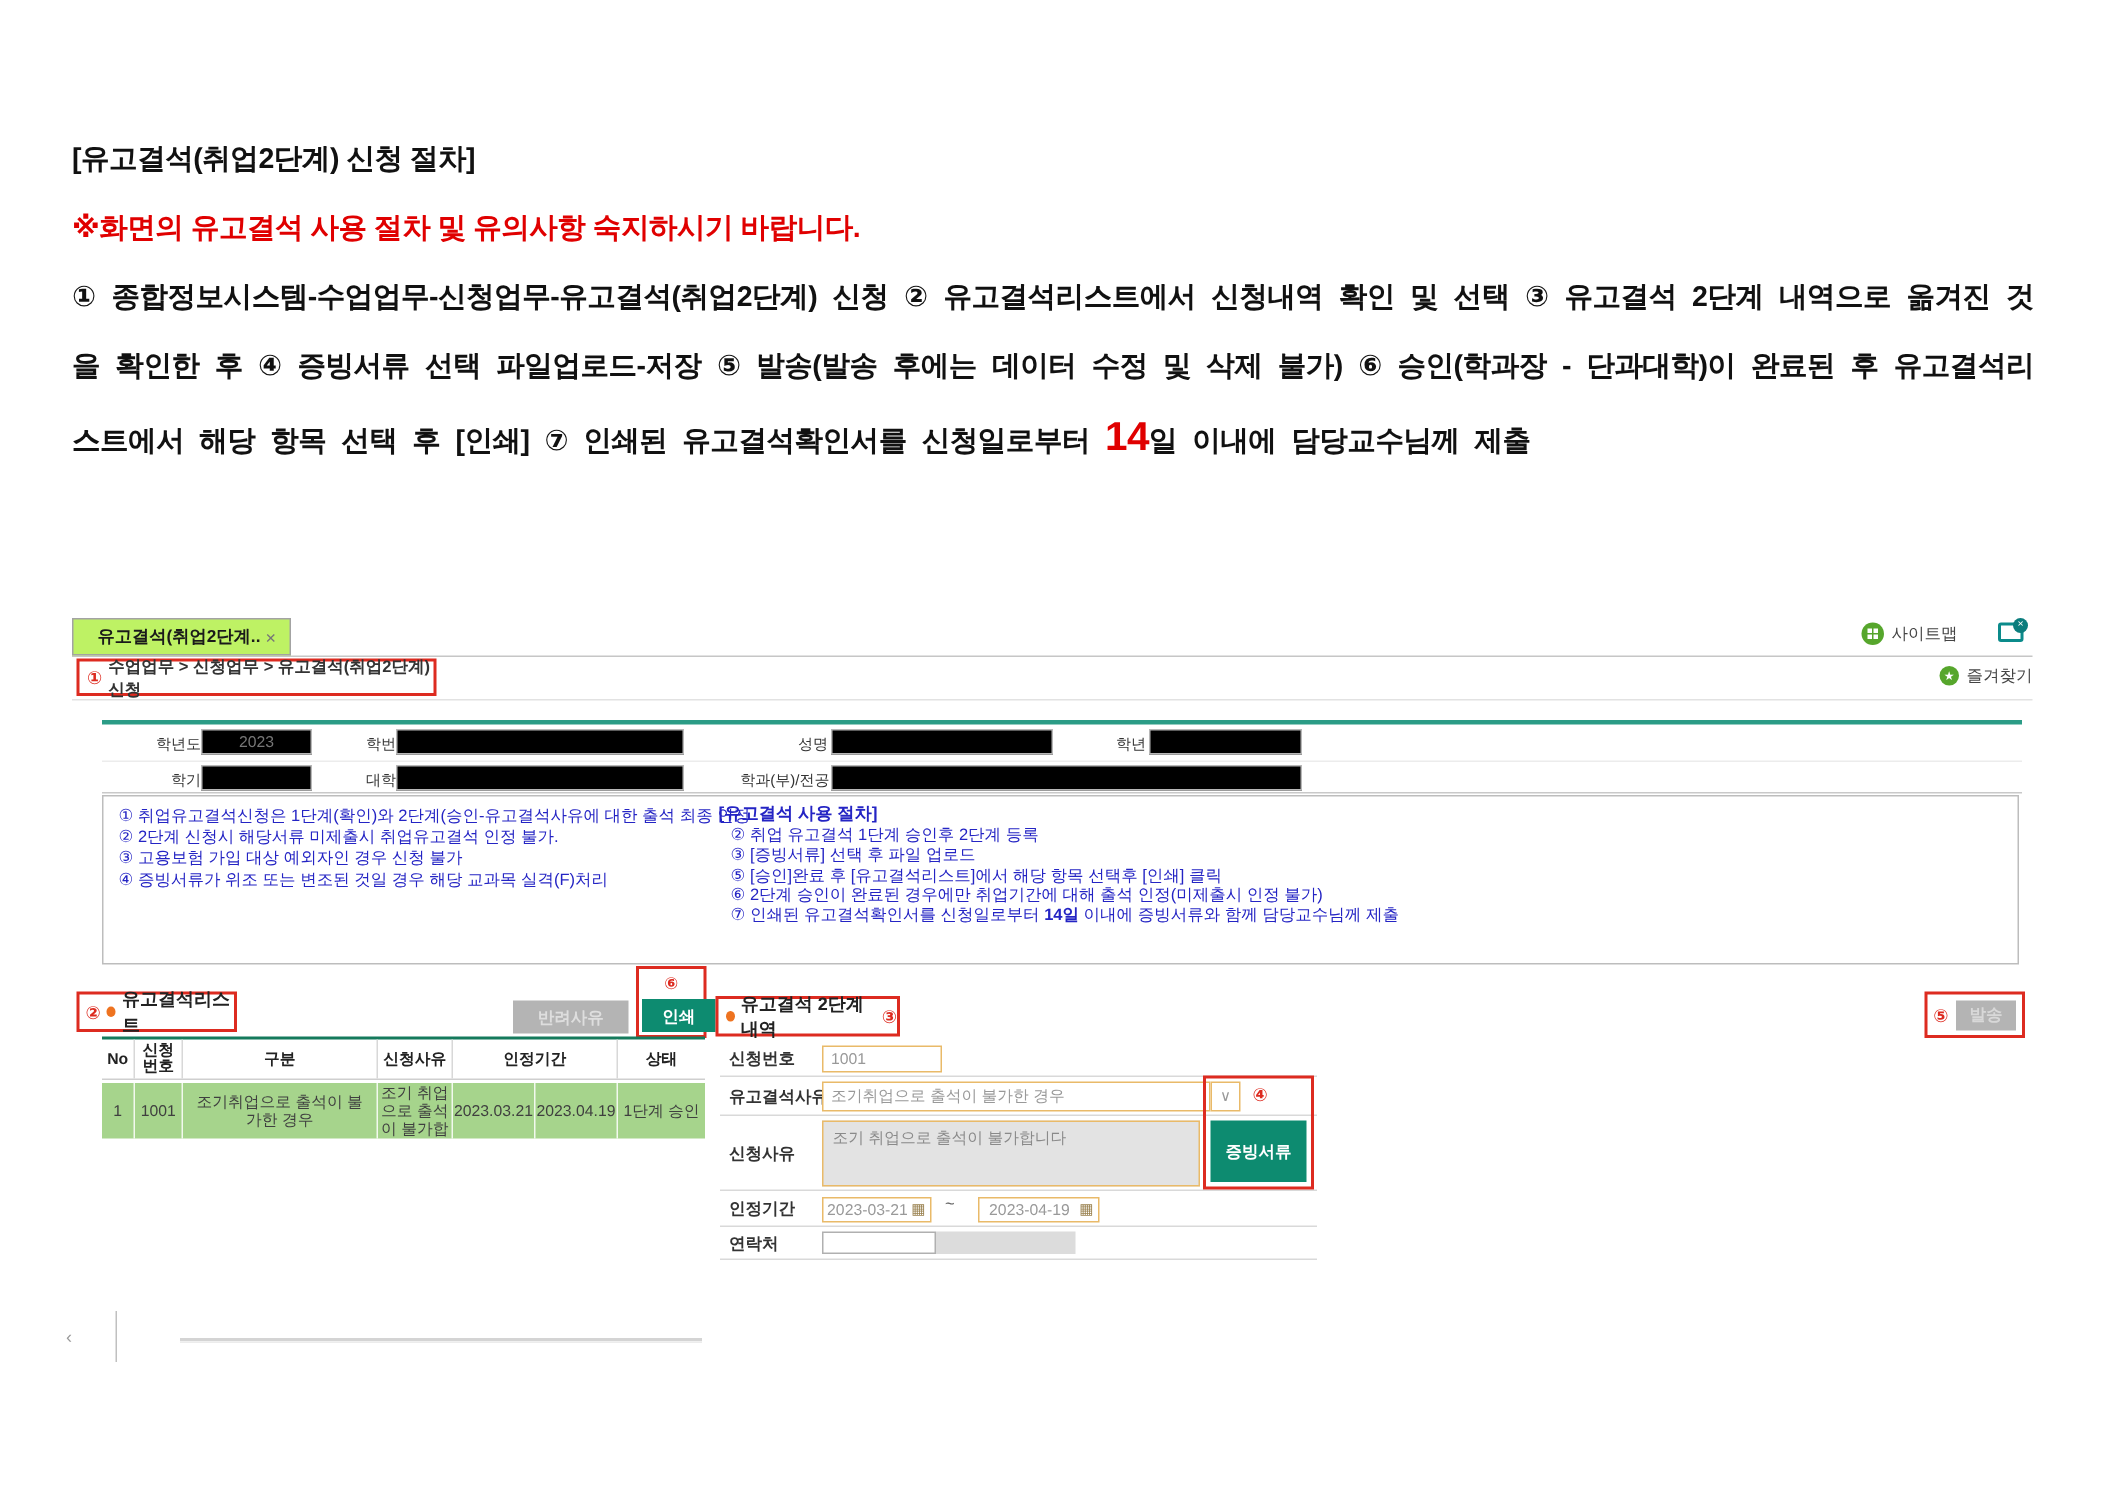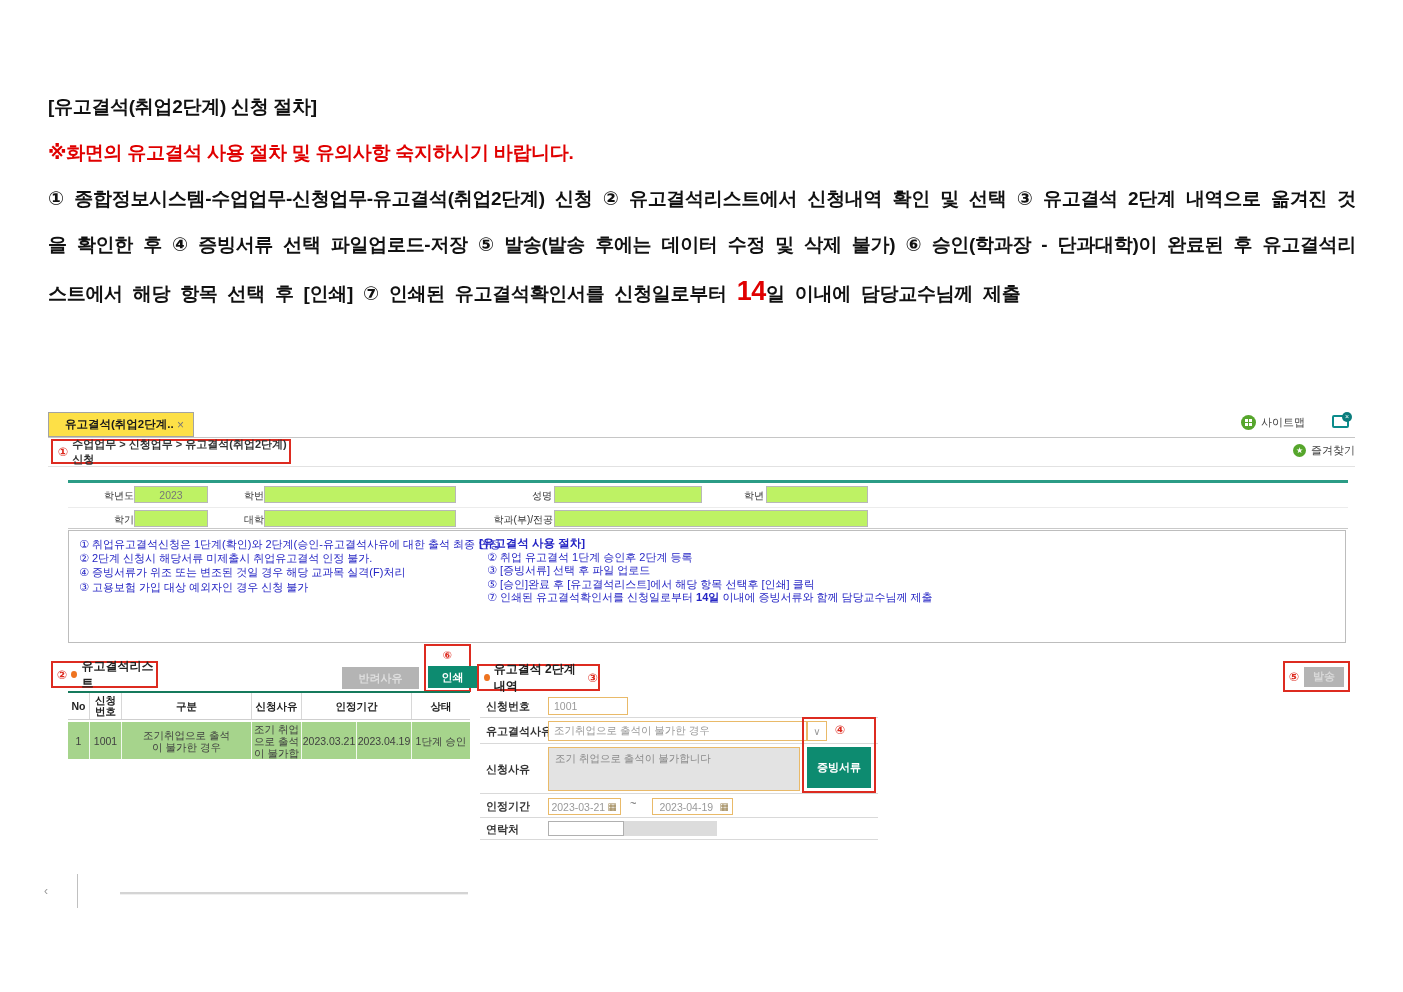--- a/index.html
+++ b/index.html
@@ -6,21 +6,21 @@
   body { background:#fff; font-family:"Liberation Sans","DejaVu Sans",sans-serif; }
   #page { position:relative; width:1403px; height:992px; background:#fff; overflow:hidden; }
 
   
   .instructions { position:absolute; left:48px; top:84px; width:1308px; font-weight:bold; font-size:19px; color:#111; line-height:46px; letter-spacing:-0.3px; }
   .ins-warning { color:#e00000; }
   .ins-body { text-align:justify; word-spacing:5px; }
   .ins-hl { color:#e00000; font-size:27px; }
 
   
-  .tab { position:absolute; left:48px; top:412px; width:146px; height:25px; border:1px solid #a3a3a3; background:#fde047; display:flex; align-items:center; z-index:2; }
+  .tab { position:absolute; left:48px; top:412px; width:146px; height:25px; border:1px solid #a3a3a3; background:#bef264; display:flex; align-items:center; z-index:2; }
   .tab-label { font-size:11.5px; font-weight:bold; color:#1a1a1a; margin-left:16px; flex:1; }
   .tab-close { font-size:12px; color:#777; margin-right:9px; cursor:pointer; }
   .divider1 { position:absolute; left:48px; top:437px; width:1307px; height:1px; background:#c6c6c6; }
   .divider2 { position:absolute; left:48px; top:466px; width:1307px; height:1px; background:#e2e2e2; }
 
   .sitemap { position:absolute; left:1241px; top:415px; display:flex; align-items:center; gap:5px; }
   .gcircle { width:15px; height:15px; border-radius:50%; background:#56a62c; position:relative; }
   .gcircle .grid { position:absolute; left:4px; top:4px; width:3px; height:3px; background:#fff; box-shadow:4px 0 0 #fff,0 4px 0 #fff,4px 4px 0 #fff; }
   .gcircle .star { position:absolute; left:0; top:0; width:13px; height:13px; color:#fff; font-size:8px; line-height:13px; text-align:center; }
   .toplabel { font-size:11px; color:#444; }
@@ -31,21 +31,21 @@
 
   .redbox { border:2px solid #dd2b20; }
   .breadcrumb-box { position:absolute; left:51px; top:439px; width:240px; height:25px; display:flex; align-items:center; gap:4px; padding-left:5px; }
   .bc-step { color:#dd2b20; font-size:12px; font-weight:bold; }
   .bc-path { color:#333; font-size:11px; font-weight:bold; }
 
   
   .filter { position:absolute; left:68px; top:480px; width:1280px; height:49px; border-top:3px solid #2b9c86; border-bottom:1px solid #c9c9c9; background:#fff; }
   .filter .rowline { position:absolute; left:0; top:24px; width:1280px; height:1px; background:#ececec; }
   .flabel { position:absolute; font-size:10px; font-weight:normal; color:#333; text-align:right; }
-  .finput { position:absolute; height:17px; border:1px solid #b8b8b8; font-size:10.5px; color:#555; padding:0 4px; background:#bef264; }
+  .finput { position:absolute; height:17px; border:1px solid #b8b8b8; font-size:10.5px; color:#555; padding:0 4px; background:#000000; }
   .finput.center { text-align:center; color:#777; }
 
   
   .notice { position:absolute; left:68px; top:530px; width:1278px; height:113px; border:1px solid #bdbdbd; color:#2424c4; }
   .notice-col { position:absolute; top:6px; }
   .notice-title { font-size:11.5px; font-weight:bold; margin-bottom:1px; }
   .notice-left { left:10px; width:430px; font-size:11px; line-height:14.2px; }
   .notice-right { left:410px; width:860px; font-size:11px; line-height:13.2px; }
   .notice-right .nitem { padding-left:8px; }
   .nbold { font-weight:bold; }
@@ -63,21 +63,21 @@
   .print-btn { position:absolute; left:2px; bottom:2px; width:49px; height:22px; }
 
   .greenline { position:absolute; left:68px; top:691px; width:402px; height:2px; background:#157a5c; }
   .grid-table { position:absolute; left:68px; top:693px; width:402px; font-size:10.5px; }
   .thead { display:flex; height:27px; border-bottom:1px solid #cfcfcf; }
   .thead > div { display:flex; align-items:center; justify-content:center; text-align:center; font-weight:bold; color:#222; border-left:1px solid #d8d8d8; line-height:11px; }
   .thead > div:first-child { border-left:none; }
   .trow { display:flex; height:37px; background:#a6d48c; margin-top:2px; color:#3f3f3f; }
   .trow > div { display:flex; align-items:center; justify-content:center; text-align:center; border-left:1px solid rgba(255,255,255,.85); line-height:12px; }
   .trow > div:first-child { border-left:none; }
-  .c-no { width:21px; } .c-ano { width:32px; } .c-cat { width:130px; padding:0 20px; }
+  .c-no { width:21px; } .c-ano { width:32px; } .c-cat { width:130px; padding:0 8px; }
   .c-rsn { width:50px; overflow:hidden; padding:1px 2px; align-items:flex-start !important; }
   .c-d1 { width:55px; } .c-d2 { width:55px; } .c-per { width:110px; } .c-st { width:59px; }
 
   
   .detail-titlebox { position:absolute; left:477px; top:664px; width:123px; height:27px; display:flex; align-items:center; gap:4px; padding-left:5px; }
   .send-redbox { position:absolute; left:1283px; top:661px; width:67px; height:31px; display:flex; align-items:center; justify-content:center; gap:5px; }
   .send-btn { width:40px; height:20px; color:#d8d8d8; }
 
   .dform { position:absolute; left:480px; top:694px; width:398px; }
   .drow { position:relative; border-bottom:1px solid #d9d9d9; }
@@ -155,28 +155,29 @@
     <span class="flabel" style="left:146px;top:30px;width:50px;">대학</span>
     <input class="finput" style="left: 196px; top: 27px; width: 192px;">
     <span class="flabel" style="left:400px;top:30px;width:85px;">학과(부)/전공</span>
     <input class="finput" style="left: 486px; top: 27px; width: 314px;">
   </div>
 
   <div class="notice">
     <div class="notice-col notice-left">
       <div class="nitem">① 취업유고결석신청은 1단계(확인)와 2단계(승인-유고결석사유에 대한 출석 최종 인정</div>
       <div class="nitem">② 2단계 신청시 해당서류 미제출시 취업유고결석 인정 불가.</div>
+      <div class="nitem">③ 고용보험 가입 대상 예외자인 경우 신청 불가</div>
       <div class="nitem">④ 증빙서류가 위조 또는 변조된 것일 경우 해당 교과목 실격(F)처리</div>
-      <div class="nitem">③ 고용보험 가입 대상 예외자인 경우 신청 불가</div>
     </div>
     <div class="notice-col notice-right">
       <div class="notice-title">[유고결석 사용 절차]</div>
       <div class="nitem"><span>② 취업 유고결석 1단계 승인후 2단계 등록</span><span class="nbold"></span><span></span></div>
       <div class="nitem"><span>③ [증빙서류] 선택 후 파일 업로드</span><span class="nbold"></span><span></span></div>
       <div class="nitem"><span>⑤ [승인]완료 후 [유고결석리스트]에서 해당 항목 선택후 [인쇄] 클릭</span><span class="nbold"></span><span></span></div>
+      <div class="nitem"><span>⑥ 2단계 승인이 완료된 경우에만 취업기간에 대해 출석 인정(미제출시 인정 불가)</span><span class="nbold"></span><span></span></div>
       <div class="nitem"><span>⑦ 인쇄된 유고결석확인서를 신청일로부터 </span><span class="nbold">14일</span><span> 이내에 증빙서류와 함께 담당교수님께 제출</span></div>
     </div>
   </div>
 
   <div class="list-titlebox redbox">
     <span class="sec-step">②</span>
     <span class="bullet"></span>
     <span class="sec-title">유고결석리스트</span>
   </div>
   <button class="btn-gray reject-btn">반려사유</button>

